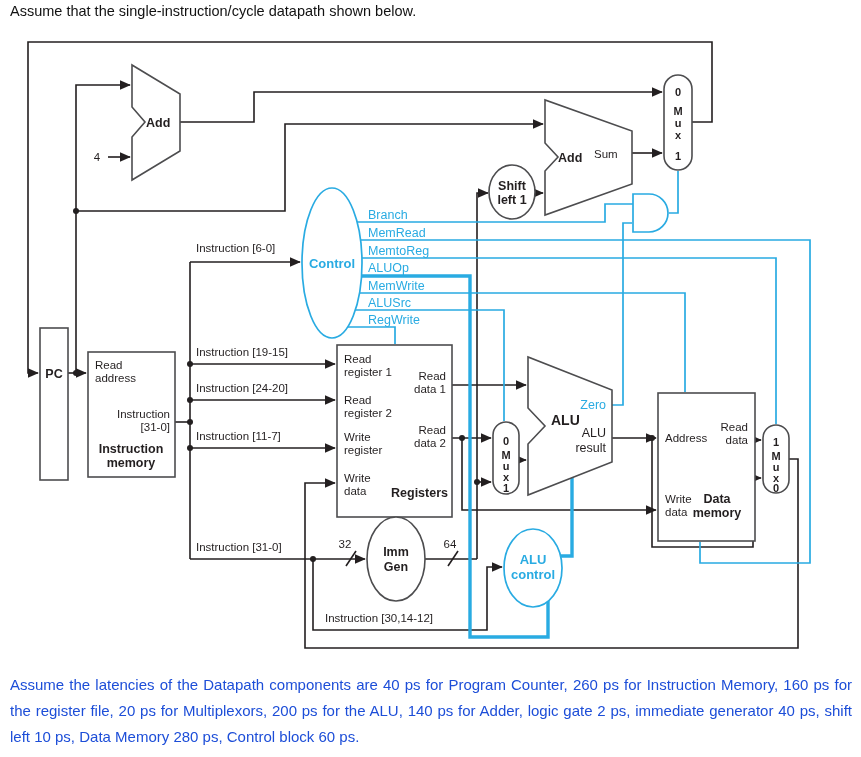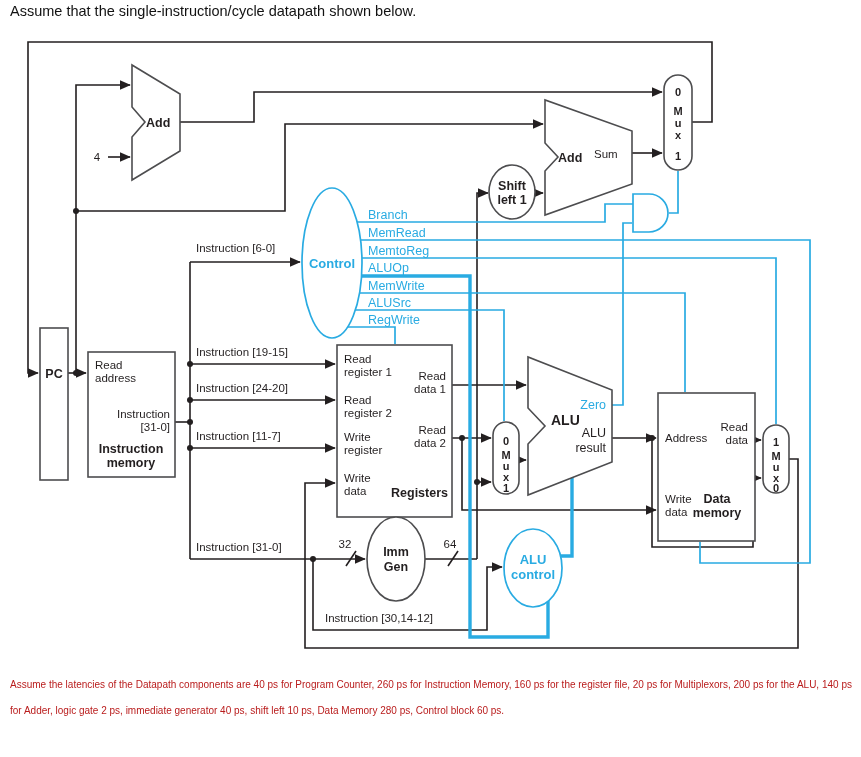--- a/index.html
+++ b/index.html
@@ -1,20 +1,20 @@
 <!DOCTYPE html>
 <html><head>
 <meta charset="utf-8">
 <style>
   html,body{margin:0;padding:0;background:#fff;}
   .page{position:relative;width:861px;height:757px;background:#fff;overflow:hidden;
         font-family:"Liberation Sans",sans-serif;color:#1a1a1a;}
   .title{position:absolute;left:10px;top:3px;width:840px;font-size:14.5px;color:#111;}
-  .para{position:absolute;left:10px;top:672px;width:842px;font-size:10px;line-height:26px;
-        text-align:justify;color:#b91c1c;}
+  .para{position:absolute;left:10px;top:672px;width:842px;font-size:15px;line-height:26px;
+        text-align:justify;color:#1d4ed8;}
   svg{position:absolute;left:0;top:0;}
   svg text{font-family:"Liberation Sans",sans-serif;fill:#231f20;}
   .lbl{font-size:11.5px;}
   .nm{font-size:12.5px;font-weight:bold;}
   .cyt{fill:#29abe2;font-size:12.5px;}
   .cyb{fill:#29abe2;font-weight:bold;font-size:13px;}
   .mux{font-size:11px;font-weight:bold;text-anchor:middle;}
   .mid{text-anchor:middle;}
   .end{text-anchor:end;}
   .w{stroke:#231f20;stroke-width:1.6;fill:none;}

